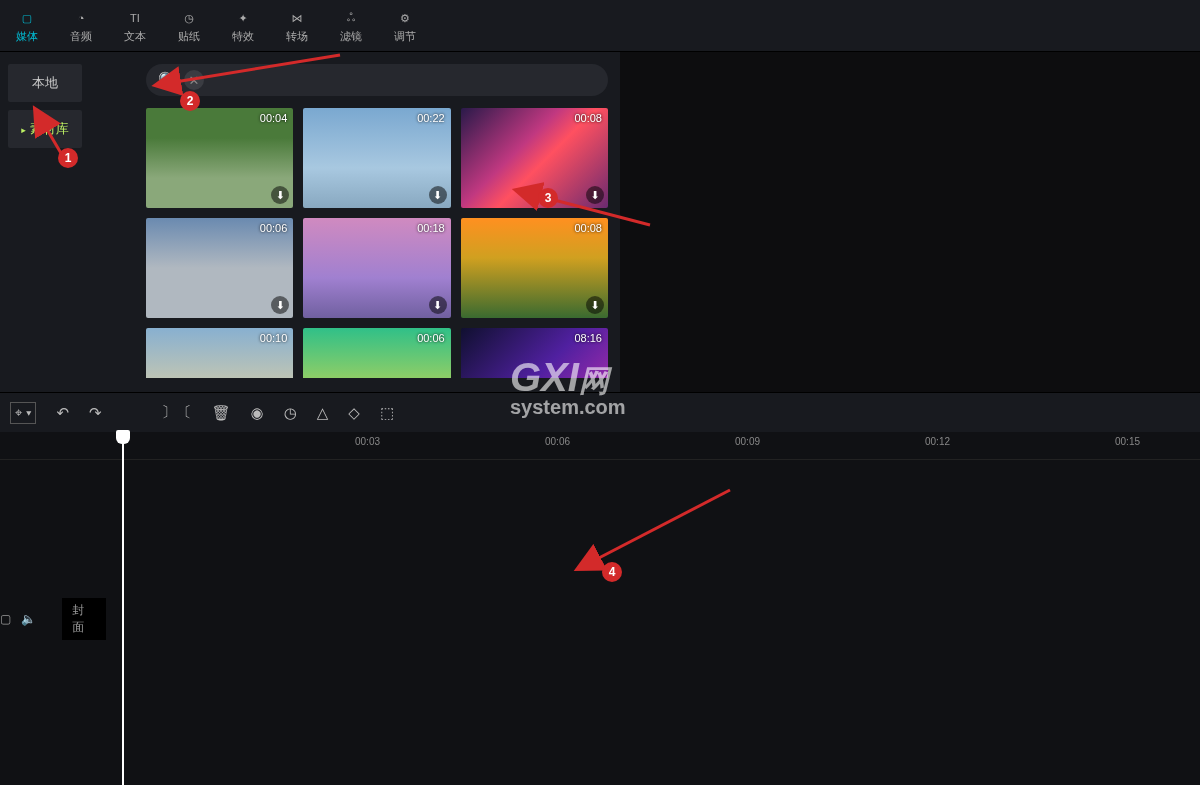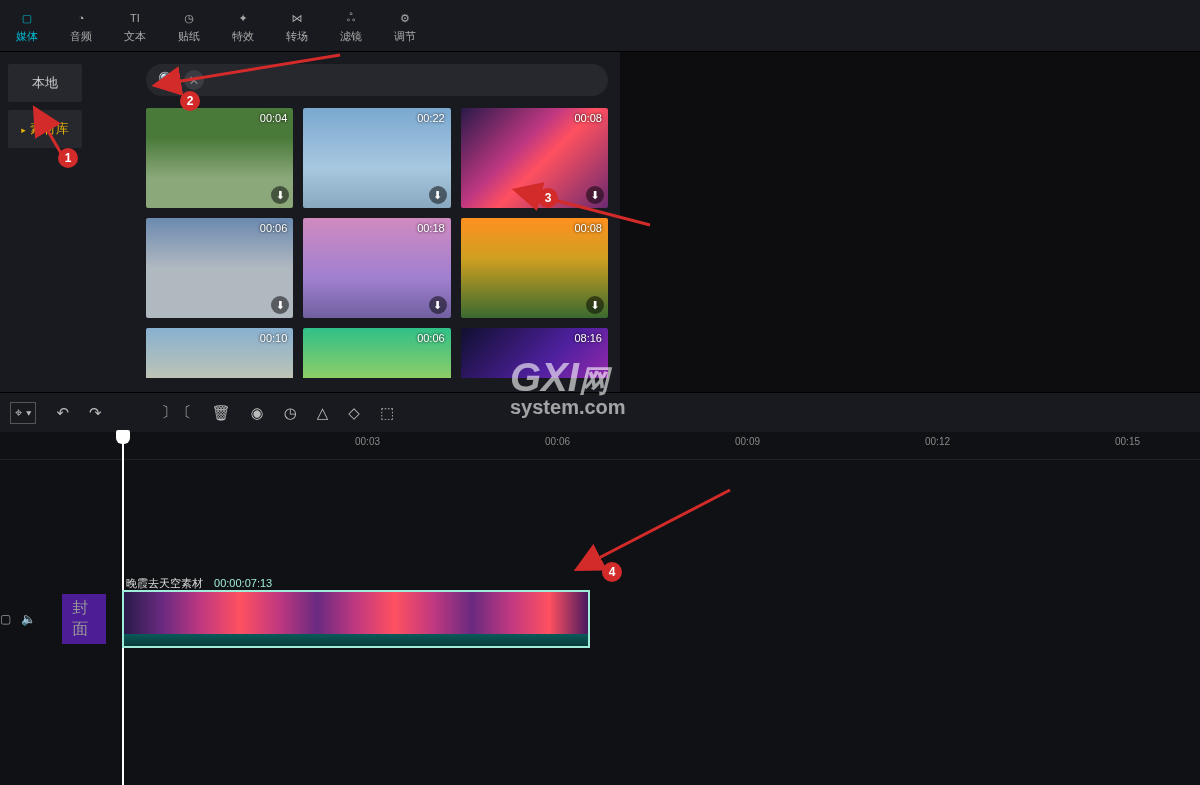--- a/index.html
+++ b/index.html
@@ -9,21 +9,21 @@
 .top-tabs { display: flex; background: #181a1f; height: 52px; border-bottom: 1px solid #000; }
 .tab { display: flex; flex-direction: column; align-items: center; justify-content: center; padding: 6px 16px; color: #aaa; font-size: 11px; cursor: pointer; }
 .tab.active { color: #00bcd4; }
 .tab .icon { height: 22px; display: flex; align-items: center; }
 
 
 .main { display: flex; height: 340px; }
 .left-panel { width: 620px; background: #181a1f; display: flex; gap: 44px; }
 .side-tabs { width: 90px; padding: 12px 8px; display: flex; flex-direction: column; gap: 8px; }
 .side-tab { background: #26282e; color: #ccc; font-size: 13px; padding: 10px 0; text-align: center; border-radius: 2px; cursor: pointer; }
-.side-tab.active { color: #eab308; }
+.side-tab.active { color: #bef264; }
 .side-tab .arrow { margin-right: 4px; font-size: 9px; }
 
 .library { flex: 1; padding: 12px; }
 .search-bar { display: flex; align-items: center; background: #26282e; border-radius: 18px; padding: 6px 12px; margin-bottom: 12px; }
 .search-icon { color: #aaa; margin-right: 6px; }
 .search-input { flex: 1; background: none; border: none; color: #ddd; font-size: 15px; outline: none; }
 .clear-icon { color: #888; background: #3a3c42; border-radius: 50%; width: 20px; height: 20px; display: flex; align-items: center; justify-content: center; cursor: pointer; font-size: 13px; }
 
 .grid { display: grid; grid-template-columns: repeat(3, 1fr); gap: 10px; overflow-y: auto; height: 270px; }
 .thumb { position: relative; height: 100px; background: #333; border-radius: 2px; cursor: pointer; overflow: hidden; }
@@ -68,21 +68,21 @@
 .timeline { background: #101114; height: 353px; position: relative; }
 .ruler { height: 28px; position: relative; border-bottom: 1px solid #222; }
 .tick { position: absolute; top: 4px; font-size: 10px; color: #888; margin-left: 42px; }
 .playhead { position: absolute; left: 122px; top: 0; width: 2px; height: 353px; background: #fff; }
 .playhead::before { content: ''; position: absolute; top: -2px; left: -6px; width: 14px; height: 14px; background: #fff; border-radius: 2px 2px 6px 6px; }
 
 .tracks { padding-top: 130px; padding-left: 0; }
 .track-row { display: flex; align-items: center; height: 58px; }
 .track-head { width: 122px; display: flex; align-items: center; justify-content: flex-end; gap: 10px; padding-right: 16px; font-size: 12px; color: #999; }
 .track-head .hicon { cursor: pointer; }
-.cover-btn { background: #4c1d95; padding: 4px 10px; font-size: 16px; cursor: pointer; margin-left: 16px; }
+.cover-btn { background: #000000; padding: 4px 10px; font-size: 12px; cursor: pointer; margin-left: 16px; }
 
 .clip { width: 468px; height: 58px; border: 2px solid #9fecdb; background: linear-gradient(90deg, #2a1a4a, #6a2a80, #c03880, #ff5060, #c03880, #6a2a80, #c03880, #ff5060, #c03880, #6a2a80, #c03880, #ff5060, #4a1a60); position: relative; cursor: pointer; }
 .clip::after { content: ''; position: absolute; bottom: 0; left: 0; right: 0; height: 12px; background: linear-gradient(#0a5a5a, #0a3a3a); }
 .clip-label { position: absolute; top: -16px; left: 2px; font-size: 11px; color: #ddd; }
 .clip-label .ct { color: #9fecdb; margin-left: 8px; }
 
 
 .arrow-ann { position: absolute; pointer-events: none; }
 .badge { width: 20px; height: 20px; background: #d32a2a; border-radius: 50%; display: flex; align-items: center; justify-content: center; font-size: 12px; color: #fff; font-weight: bold; }
 svg.annsvg { position: absolute; top: 0; left: 0; pointer-events: none; }
@@ -218,26 +218,20 @@
     <span class="tick" style="left:883px">00:12</span>
     <span class="tick" style="left:1073px">00:15</span>
   </div>
   <div class="playhead"></div>
   <div class="tracks">
     <div class="track-row">
       <div class="track-head">
         <span class="hicon">▢</span>
         <span class="hicon">🔈</span>
         <span class="cover-btn">封面</span>
-      </div>
-      <div class="clip">
-        <div class="clip-label">
-          <span>晚霞去天空素材</span>
-          <span class="ct">00:00:07:13</span>
-        </div>
       </div>
     </div>
   </div>
 </div>
 
 <svg class="annsvg" width="1200" height="785">
   <defs>
       <marker id="ah" markerWidth="10" markerHeight="10" refX="2" refY="5" orient="auto">
         <path d="M0,0 L10,5 L0,10 z" fill="#d32a2a"></path>
       </marker>

